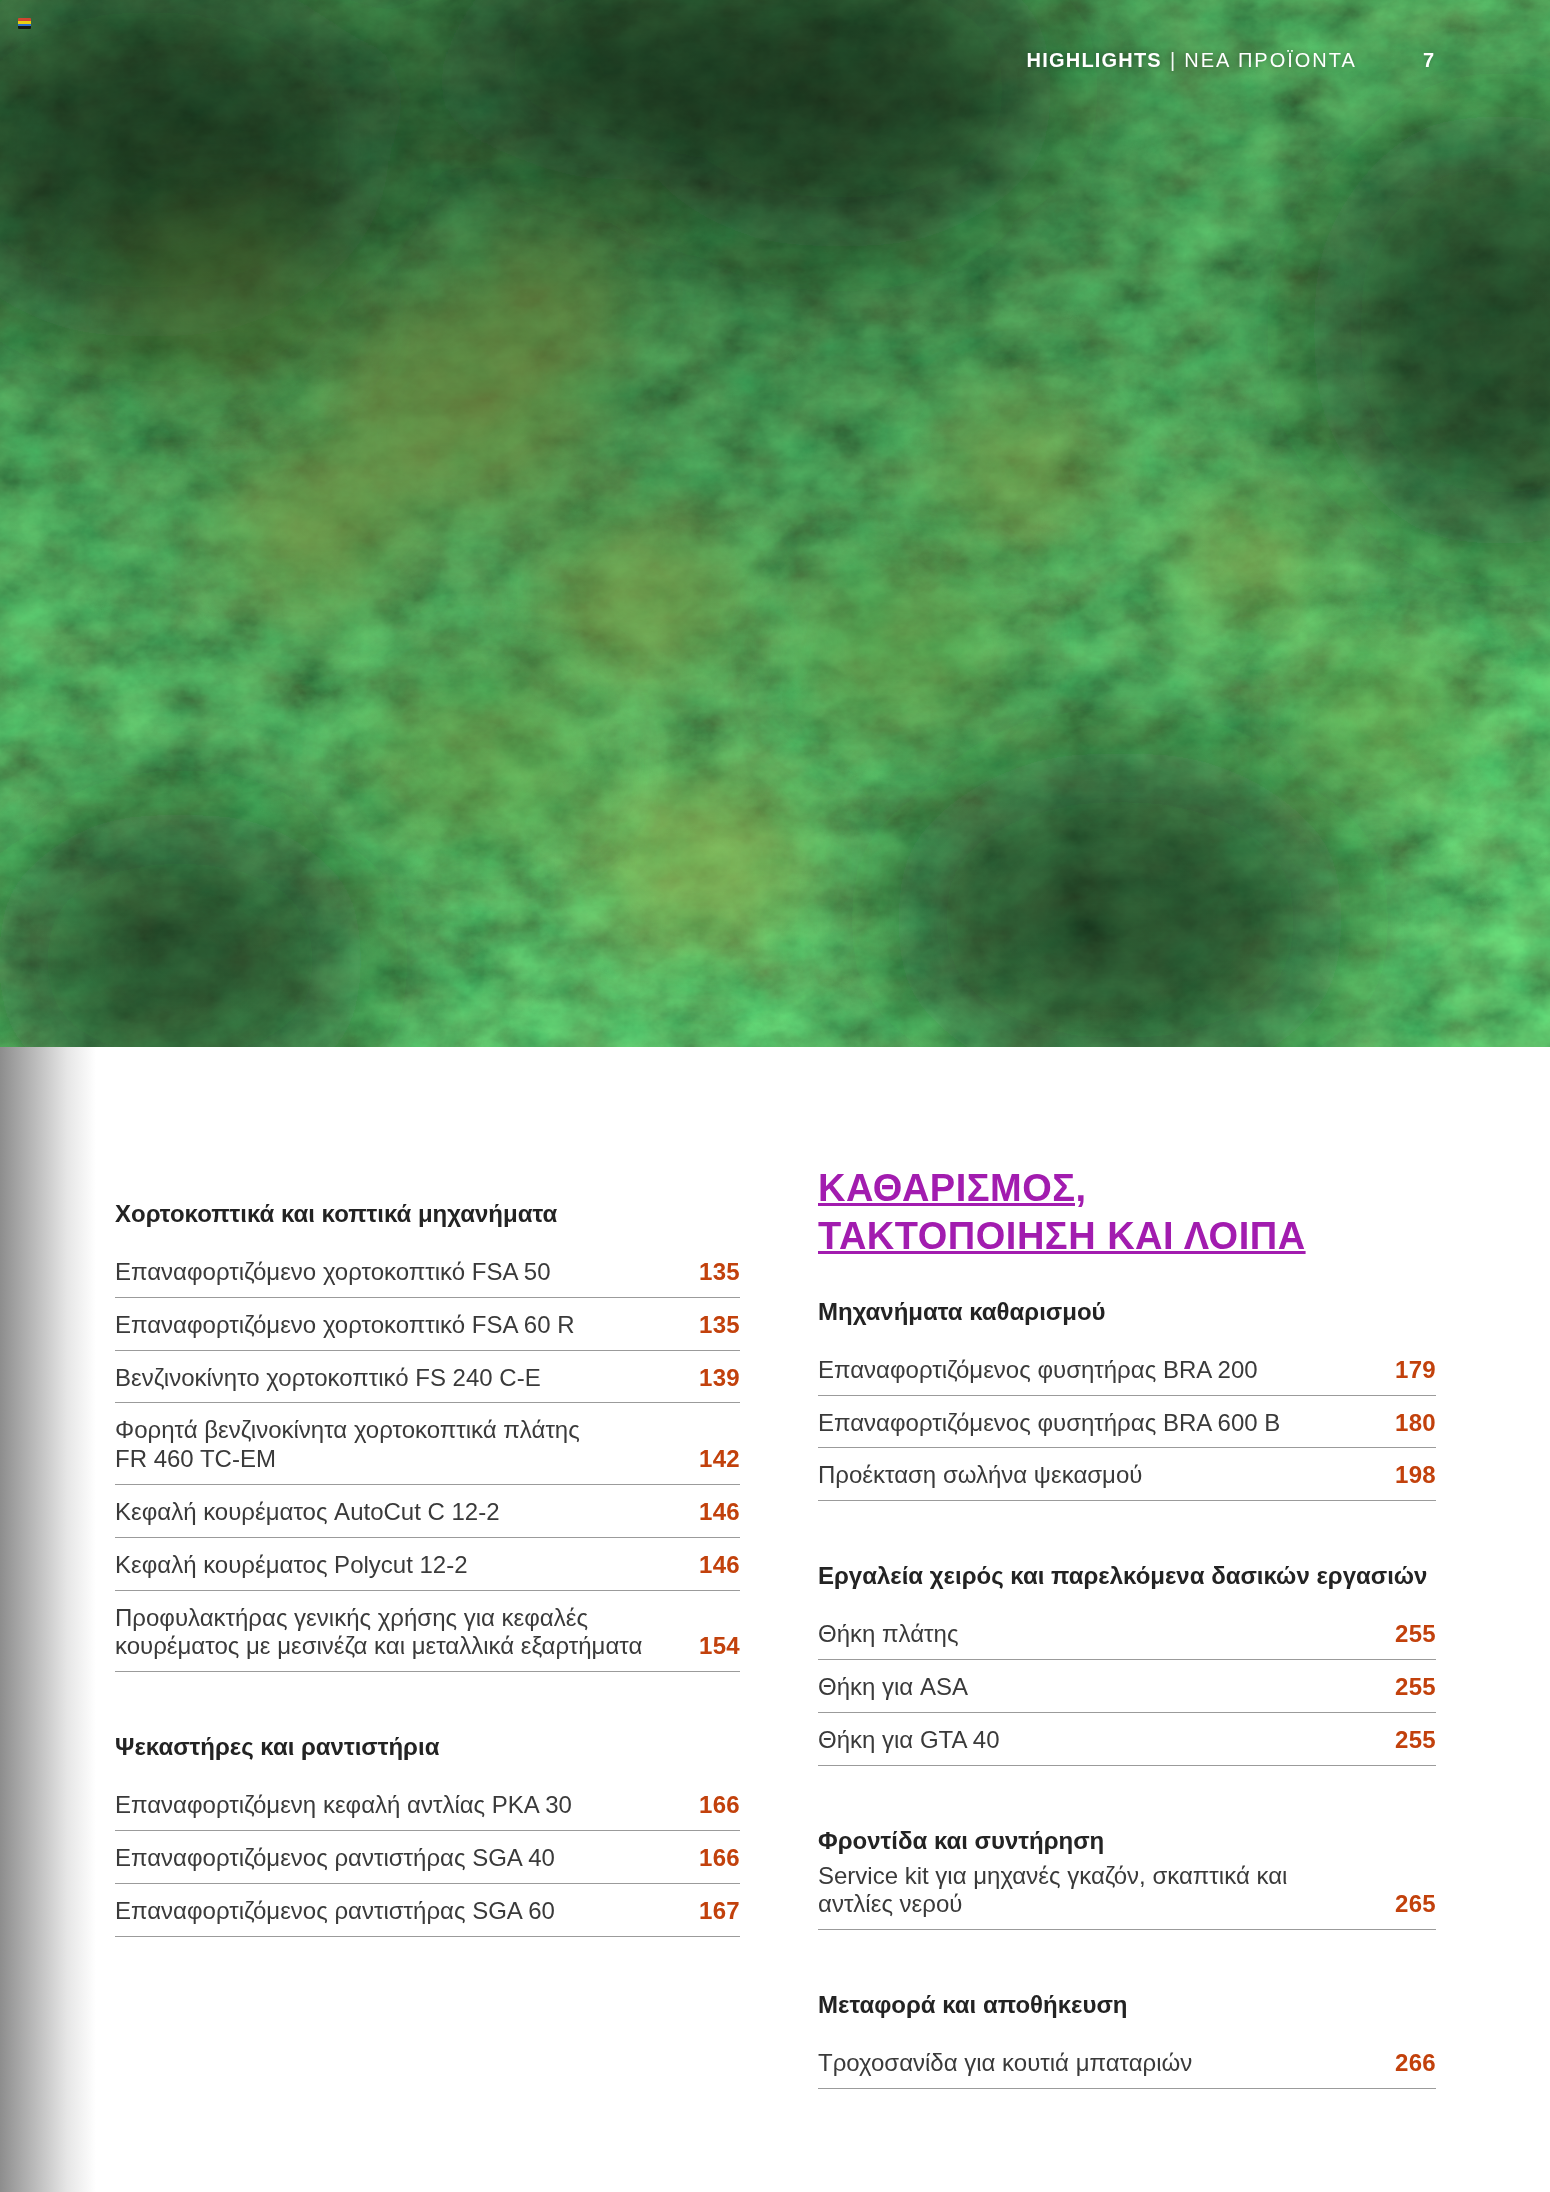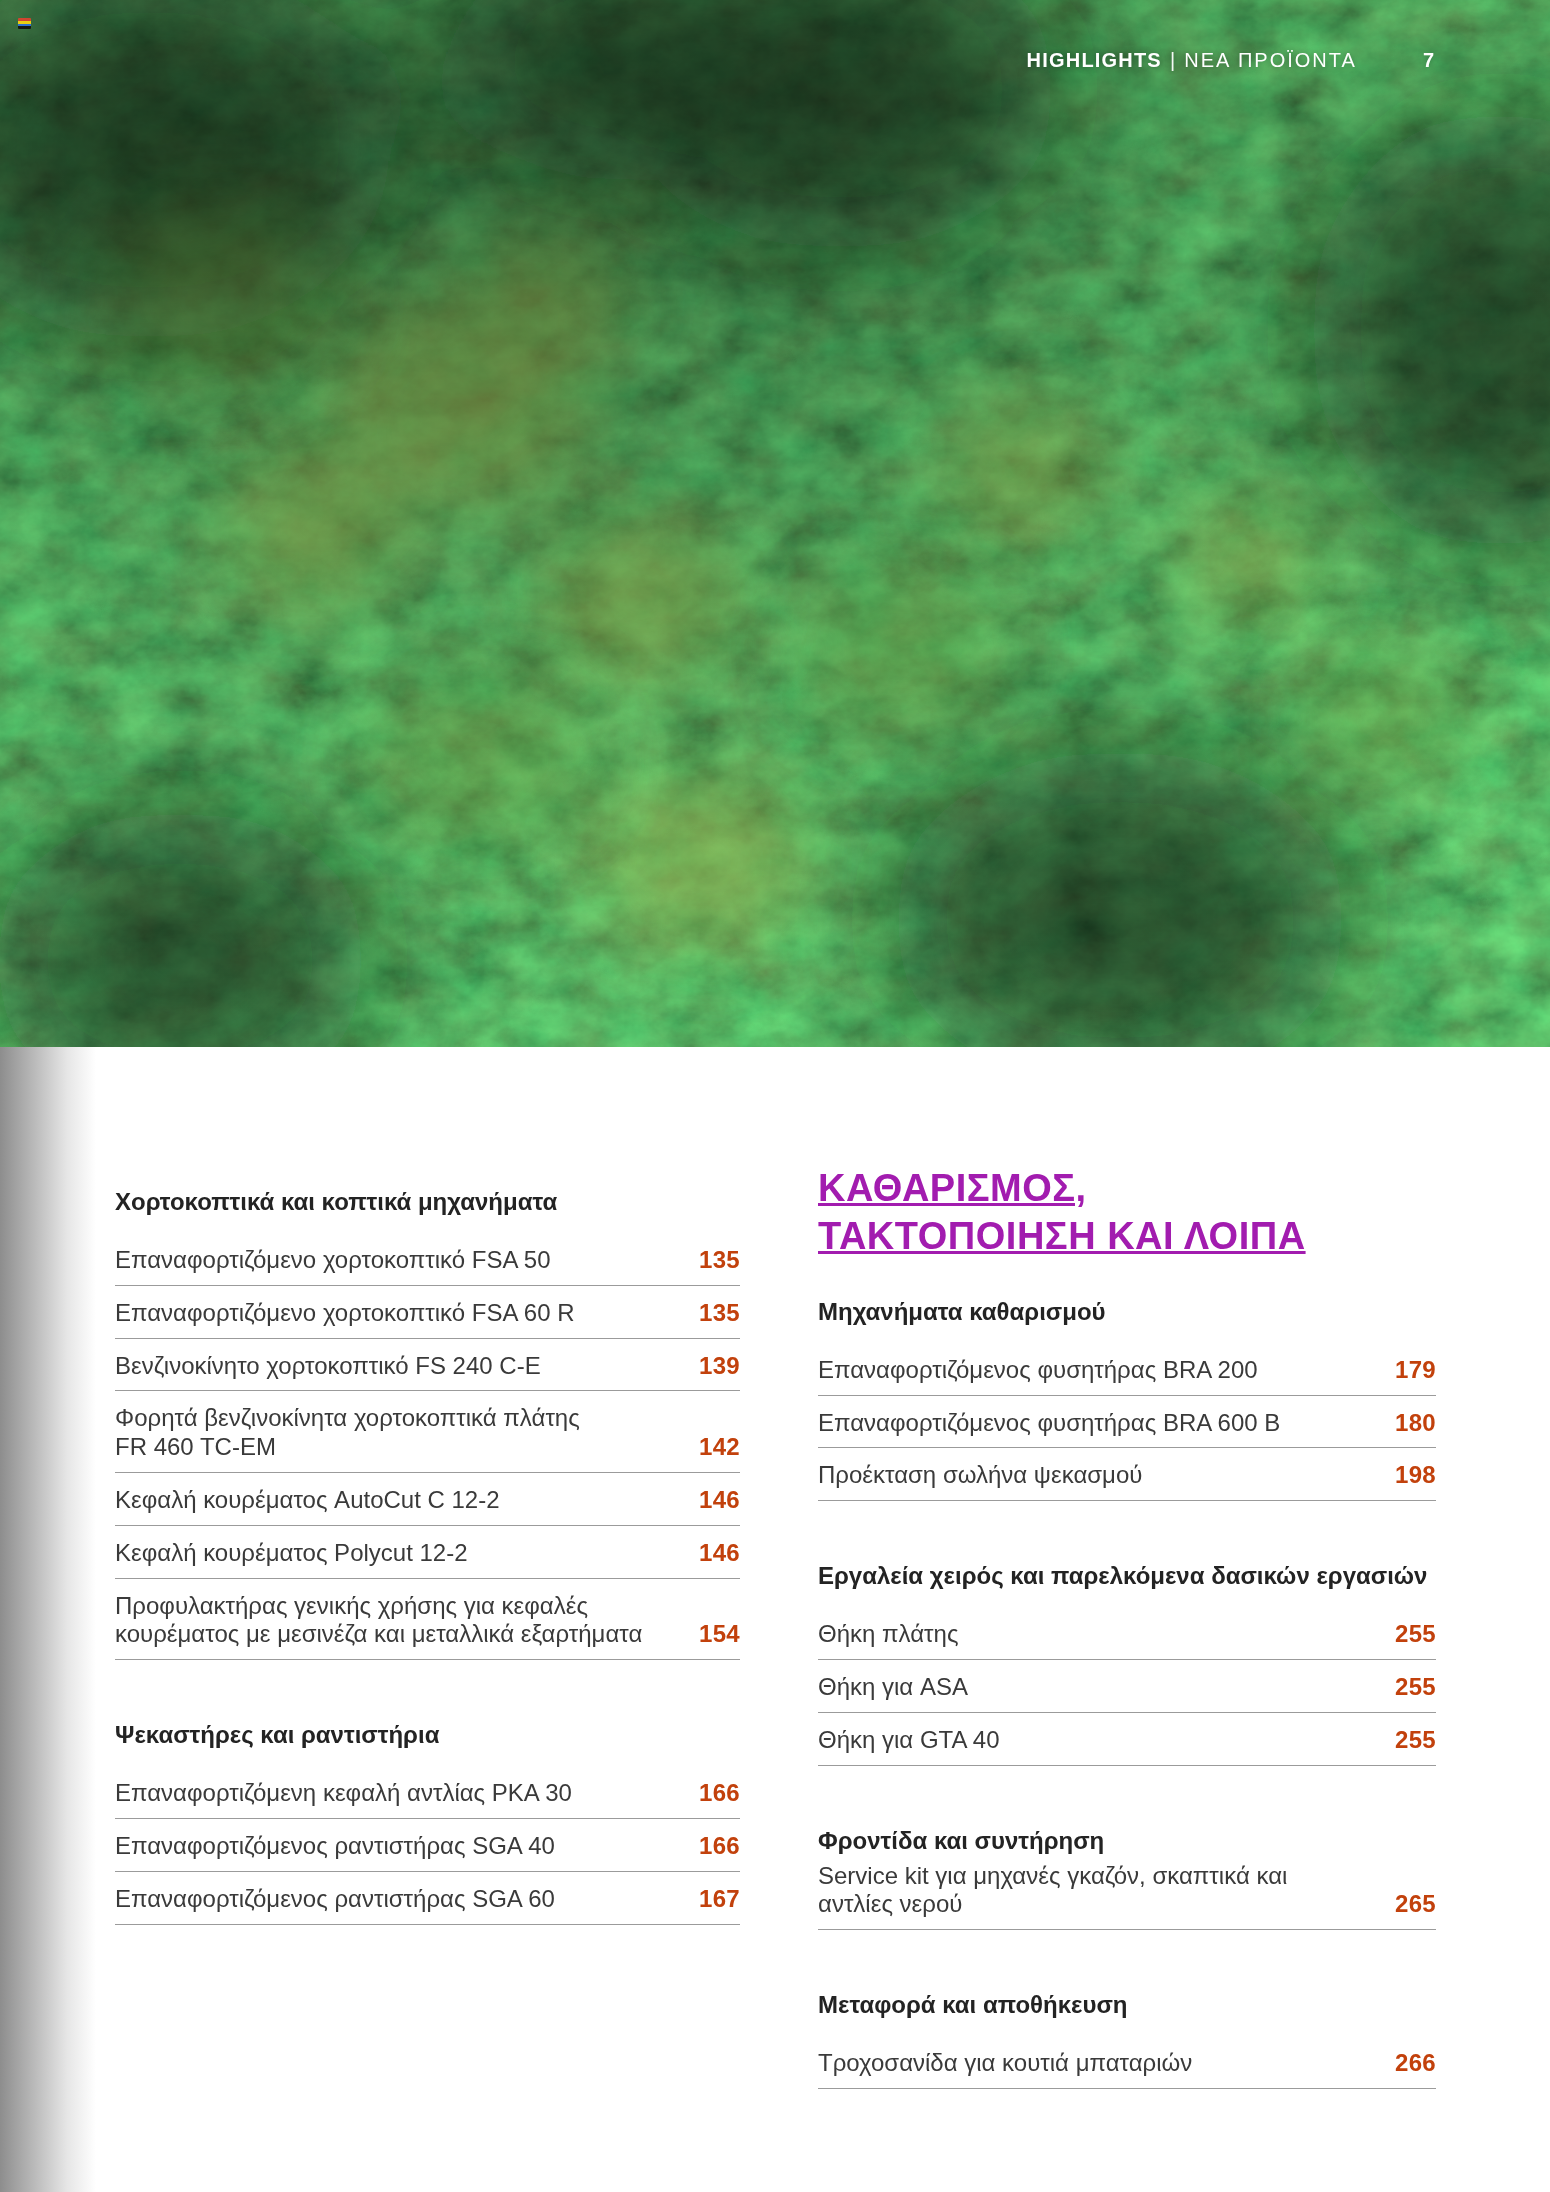--- a/index.html
+++ b/index.html
@@ -51,21 +51,21 @@
   .col-right { left:818px; top:118px; width:618px; }
 
   .right-title {
     font-size:38px; line-height:1.26; font-weight:700;
     color:#a21caf; letter-spacing:.5px; white-space:pre-line;
     margin-bottom:36px;
     text-decoration:underline;
   }
 
   .group { margin-top:60px; }
-  .group:first-child, .group.first { margin-top:4px; }
+  .group:first-child, .group.first { margin-top:16px; }
   .group-heading {
     font-size:24px; font-weight:700; color:#232323; line-height:1.25;
     margin-bottom:16px;
   }
   .group.tight .group-heading { margin-bottom:4px; }
 
   .rows { }
   .row {
     display:flex; align-items:flex-end; 
     padding:13px 0 10px;

